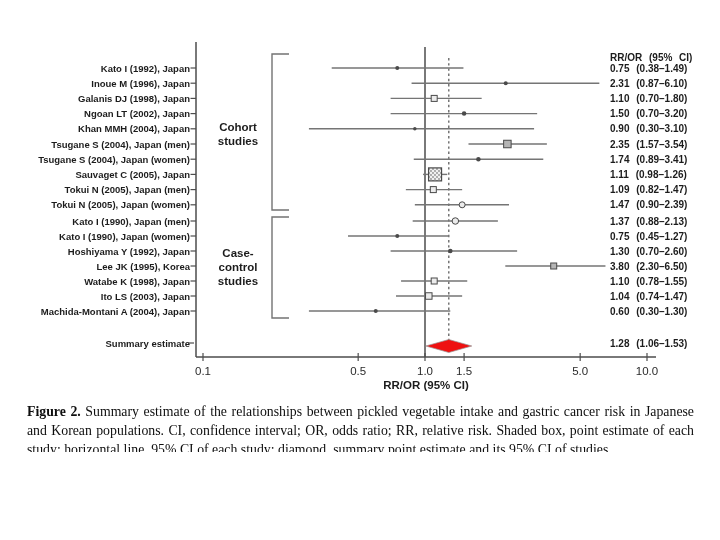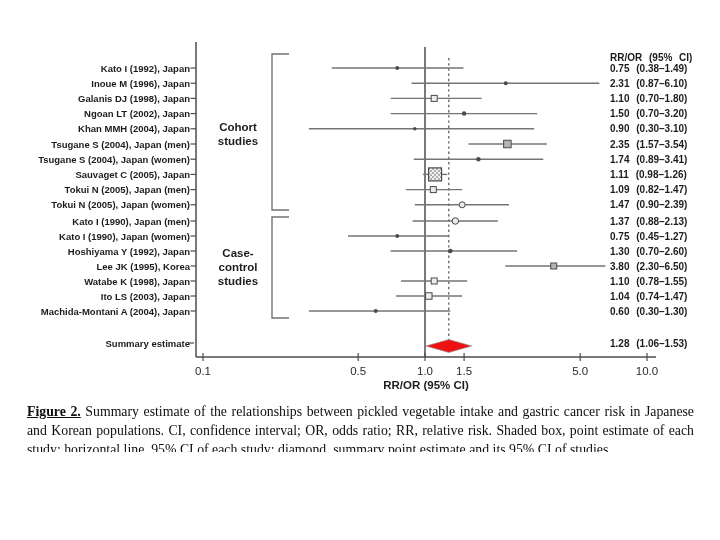--- a/index.html
+++ b/index.html
@@ -7,21 +7,21 @@
         font-family:"Liberation Sans",sans-serif;}
   #plot{position:absolute;left:0;top:0;}
   .t-lab{font-family:"Liberation Sans",sans-serif;font-weight:bold;font-size:9.5px;fill:#1c1c1c;}
   .t-val{font-family:"Liberation Sans",sans-serif;font-weight:bold;font-size:10px;fill:#1c1c1c;word-spacing:4px;}
   .t-tick{font-family:"Liberation Sans",sans-serif;font-size:11.5px;fill:#2b2b2b;}
   .t-axis{font-family:"Liberation Sans",sans-serif;font-weight:bold;font-size:11.5px;fill:#1c1c1c;}
   .t-grp{font-family:"Liberation Sans",sans-serif;font-weight:bold;font-size:11.5px;fill:#1c1c1c;}
   #caption{position:absolute;left:27px;top:402px;width:667px;
            font-family:"Liberation Serif",serif;font-size:13.8px;line-height:19px;color:#0e0e0e;
            text-align:justify;text-align-last:left;}
-  .cap-label{font-weight:bold;text-decoration:underline;}
+  .cap-label{font-weight:bold;}
 </style>
 </head>
 <body>
 
 <div id="page">
   <svg id="plot" width="720" height="400" viewBox="0 0 720 400">
     <defs>
       <pattern id="dots" width="4" height="4" patternUnits="userSpaceOnUse">
         <rect width="4" height="4" fill="#f0f0f0"></rect>
         <circle cx="1" cy="1" r="0.9" fill="#8f8f8f"></circle>

